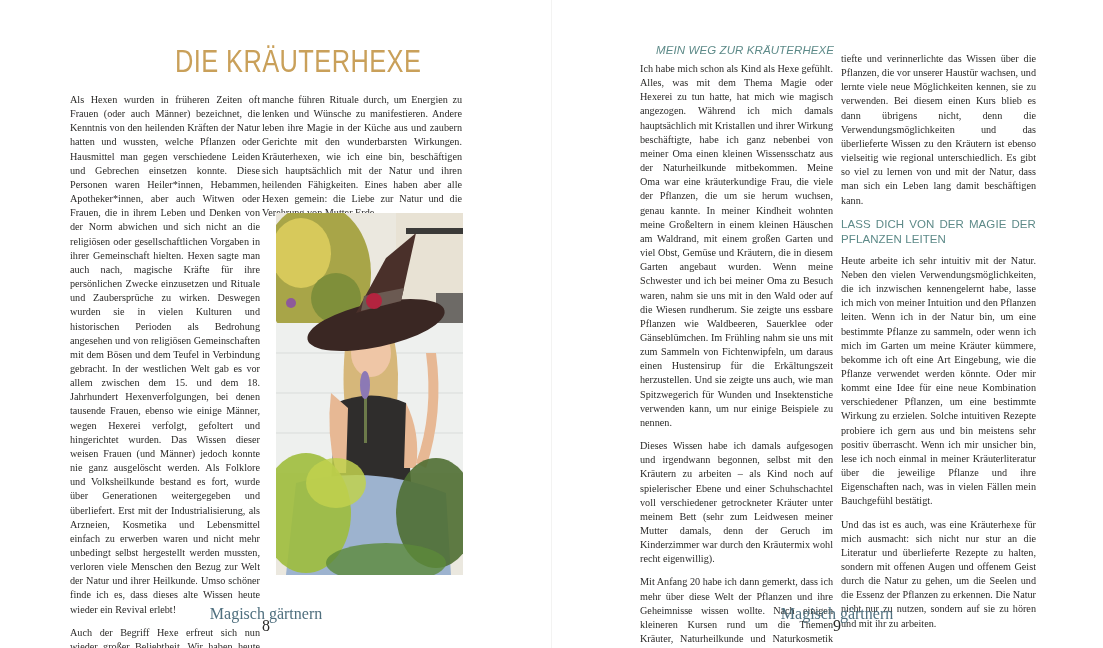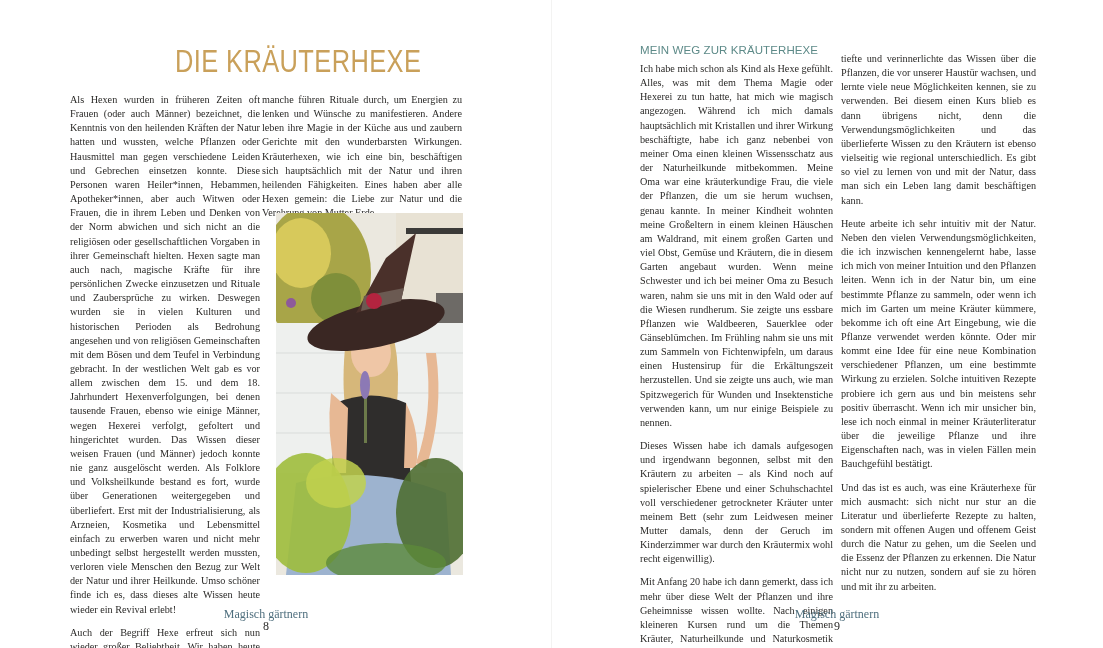--- a/index.html
+++ b/index.html
@@ -26,32 +26,32 @@
   .col-l1 { left:70px; top:93px; width:190px; }
   .col-l2 { left:262px; top:93px; width:200px; }
   .col-r1 { left:89px; top:62px; width:193px; }
   .col-r2 { left:290px; top:52px; width:195px; }
 
   .subhead {
     font-family:"Liberation Sans","DejaVu Sans",sans-serif;
     font-weight:normal; font-size:11.5px; line-height:15px; color:#5d8a88;
     margin:0 0 7px 0; letter-spacing:0.1px;
   }
-  .col-r1 .subhead { position:absolute; top:-19px; left:0; white-space:nowrap; }
+  .col-r1 .subhead { position:absolute; top:-19px; left:16px; white-space:nowrap;font-style:italic; }
   .col-r2 .subhead { margin-top:3px; }
 
   .photo {
     position:absolute; left:276px; top:213px; width:187px; height:362px; overflow:hidden;
     background:linear-gradient(180deg,#e9e6dc 0%,#f1efe8 30%,#dedbd2 55%,#b9c6a6 75%,#7e9c5a 90%,#5a7a3c 100%);
   }
   .photo svg { display:block; }
 
   .footer {
     position:absolute; top:608px; width:140px; text-align:center;
-    font-size:12px; line-height:12px; color:#4f6f7e;
+    font-size:16px; line-height:12px; color:#4f6f7e;
   }
   .footer .pg { color:#2b2a28; }
   .footer-l { left:196px; }
   .footer-r { left:216px; }
 </style>
 </head>
 <body>
 
 <div class="page page-left">
   <h1 class="title">DIE KRÄUTERHEXE</h1>
@@ -121,20 +121,21 @@
 <div class="page page-right">
   <div class="col col-r1">
     <h2 class="subhead">MEIN WEG ZUR KRÄUTERHEXE</h2>
     <p>Ich habe mich schon als Kind als Hexe gefühlt. Alles, was mit dem Thema Magie oder Hexerei zu tun hatte, hat mich wie magisch angezogen. Während ich mich damals hauptsächlich mit Kristallen und ihrer Wirkung beschäftigte, habe ich ganz nebenbei von meiner Oma einen kleinen Wissensschatz aus der Naturheilkunde mitbekommen. Meine Oma war eine kräuterkundige Frau, die viele der Pflanzen, die um sie herum wuchsen, genau kannte. In meiner Kindheit wohnten meine Großeltern in einem kleinen Häuschen am Waldrand, mit einem großen Garten und viel Obst, Gemüse und Kräutern, die in diesem Garten angebaut wurden. Wenn meine Schwester und ich bei meiner Oma zu Besuch waren, nahm sie uns mit in den Wald oder auf die Wiesen rundherum. Sie zeigte uns essbare Pflanzen wie Waldbeeren, Sauerklee oder Gänseblümchen. Im Frühling nahm sie uns mit zum Sammeln von Fichtenwipfeln, um daraus einen Hustensirup für die Erkältungszeit herzustellen. Und sie zeigte uns auch, wie man Spitzwegerich für Wunden und Insektenstiche verwenden kann, um nur einige Beispiele zu nennen.</p>
     <p>Dieses Wissen habe ich damals aufgesogen und irgendwann begonnen, selbst mit den Kräutern zu arbeiten – als Kind noch auf spielerischer Ebene und einer Schuhschachtel voll verschiedener getrockneter Kräuter unter meinem Bett (sehr zum Leidwesen meiner Mutter damals, denn der Geruch im Kinderzimmer war durch den Kräutermix wohl recht eigenwillig).</p>
     <p>Mit Anfang 20 habe ich dann gemerkt, dass ich mehr über diese Welt der Pflanzen und ihre Geheimnisse wissen wollte. Nach einigen kleineren Kursen rund um die Themen Kräuter, Naturheilkunde und Naturkosmetik habe ich eine Ausbildung zur Kräuterexpertin gemacht, die mir einen völlig neuen Werkzeugkasten für meine Arbeit mit der Natur an die Hand gab. Ich ver-</p>
   </div>
 
   <div class="col col-r2">
     <p>tiefte und verinnerlichte das Wissen über die Pflanzen, die vor unserer Haustür wachsen, und lernte viele neue Möglichkeiten kennen, sie zu verwenden. Bei diesem einen Kurs blieb es dann übrigens nicht, denn die Verwendungsmöglichkeiten und das überlieferte Wissen zu den Kräutern ist ebenso vielseitig wie regional unterschiedlich. Es gibt so viel zu lernen von und mit der Natur, dass man sich ein Leben lang damit beschäftigen kann.</p>
+    <h2 class="subhead">LASS DICH VON DER MAGIE DER PFLANZEN LEITEN</h2>
     <p>Heute arbeite ich sehr intuitiv mit der Natur. Neben den vielen Verwendungsmöglichkeiten, die ich inzwischen kennengelernt habe, lasse ich mich von meiner Intuition und den Pflanzen leiten. Wenn ich in der Natur bin, um eine bestimmte Pflanze zu sammeln, oder wenn ich mich im Garten um meine Kräuter kümmere, bekomme ich oft eine Art Eingebung, wie die Pflanze verwendet werden könnte. Oder mir kommt eine Idee für eine neue Kombination verschiedener Pflanzen, um eine bestimmte Wirkung zu erzielen. Solche intuitiven Rezepte probiere ich gern aus und bin meistens sehr positiv überrascht. Wenn ich mir unsicher bin, lese ich noch einmal in meiner Kräuterliteratur über die jeweilige Pflanze und ihre Eigenschaften nach, was in vielen Fällen mein Bauchgefühl bestätigt.</p>
     <p>Und das ist es auch, was eine Kräuterhexe für mich ausmacht: sich nicht nur stur an die Literatur und überlieferte Rezepte zu halten, sondern mit offenen Augen und offenem Geist durch die Natur zu gehen, um die Seelen und die Essenz der Pflanzen zu erkennen. Die Natur nicht nur zu nutzen, sondern auf sie zu hören und mit ihr zu arbeiten.</p>
   </div>
 
   <div class="footer footer-r">
     <div>Magisch gärtnern</div>
     <div class="pg">9</div>
   </div>
 </div>
 

